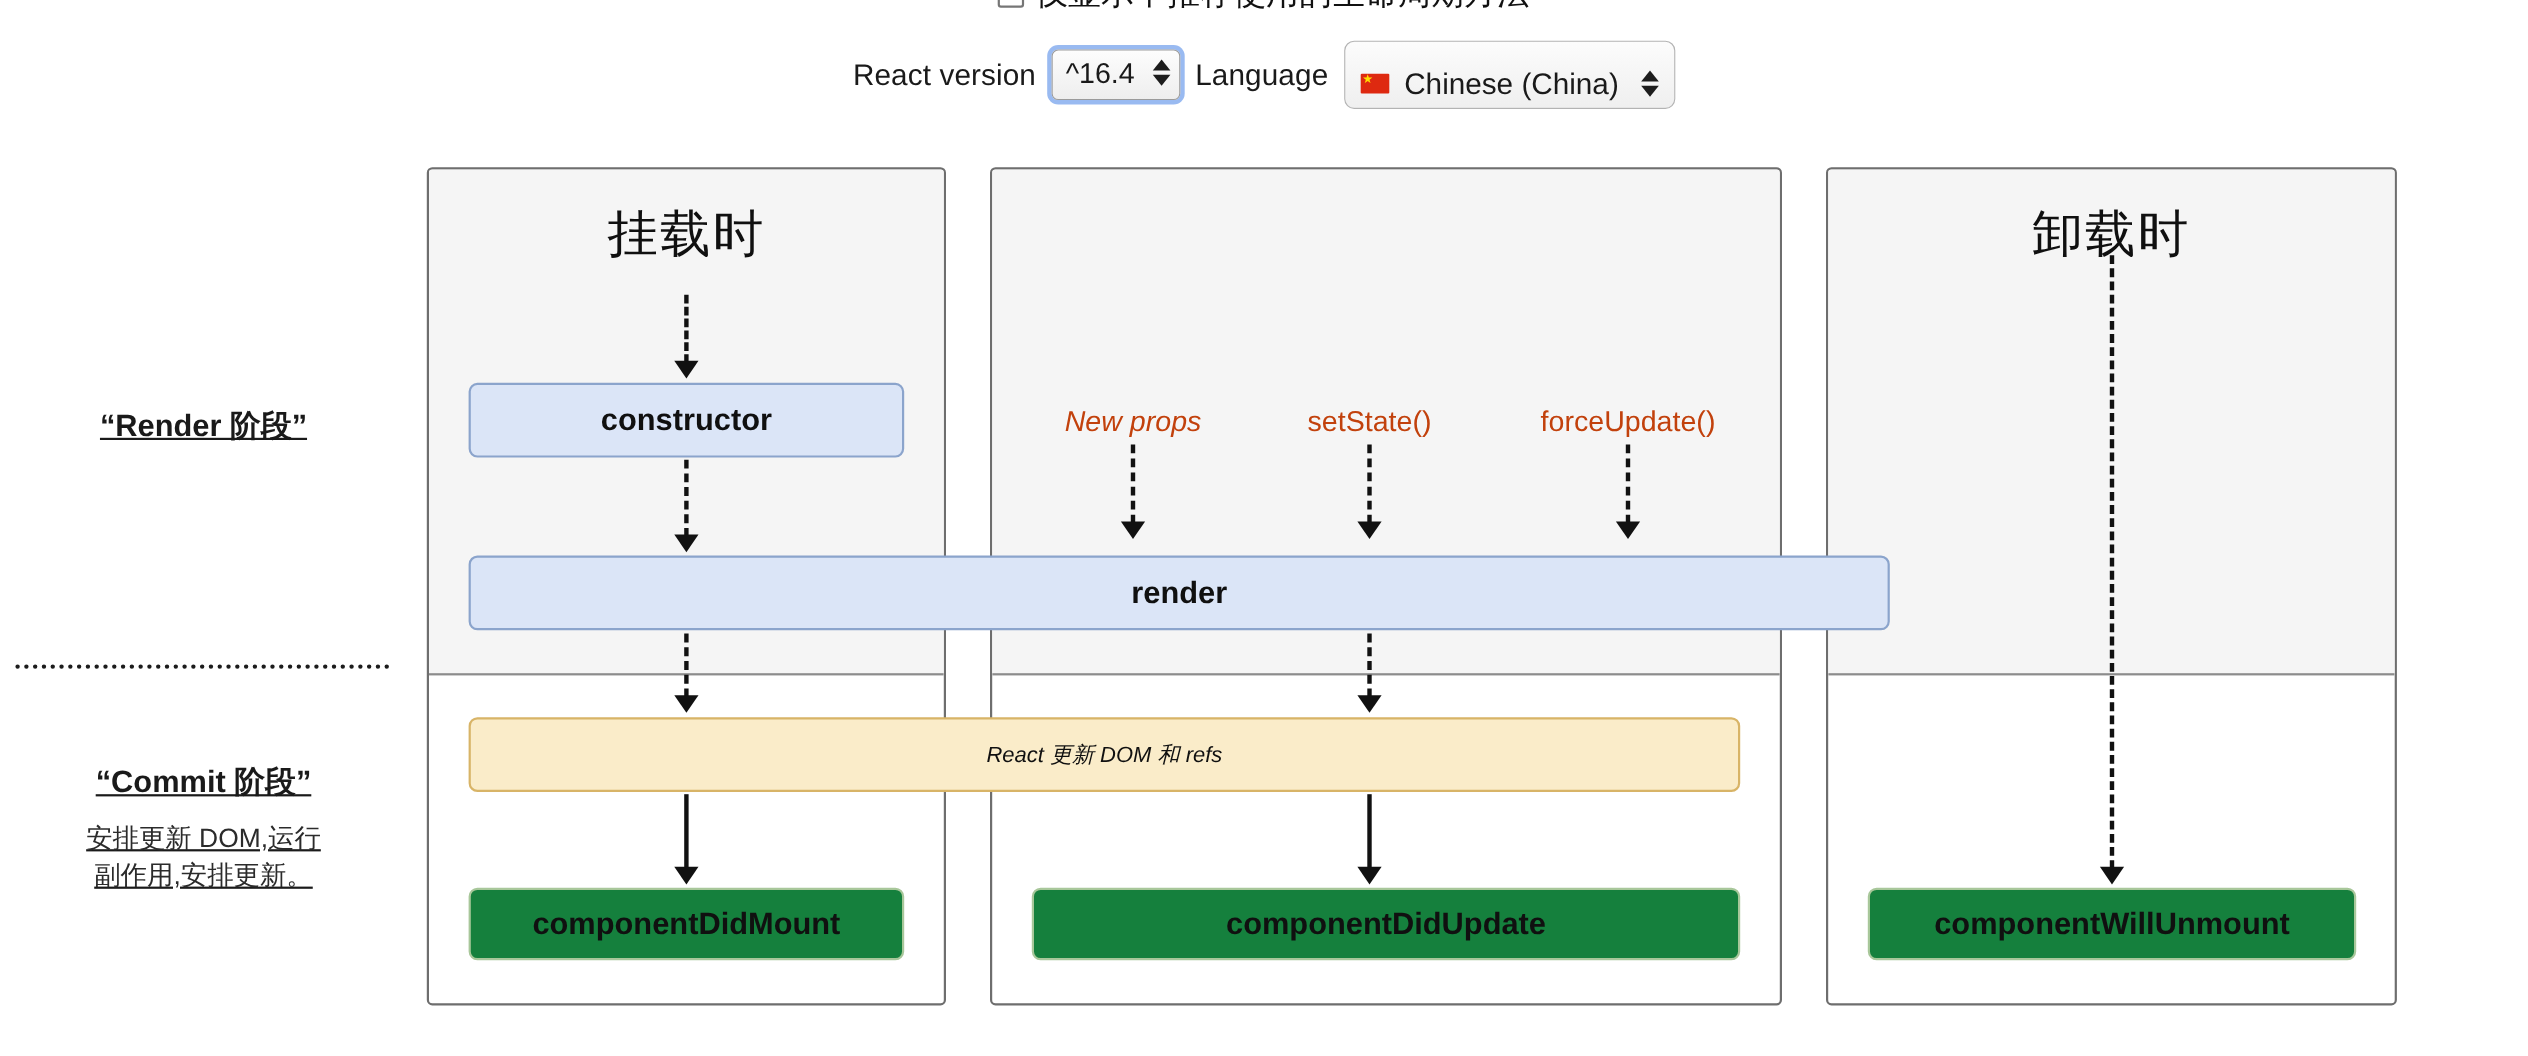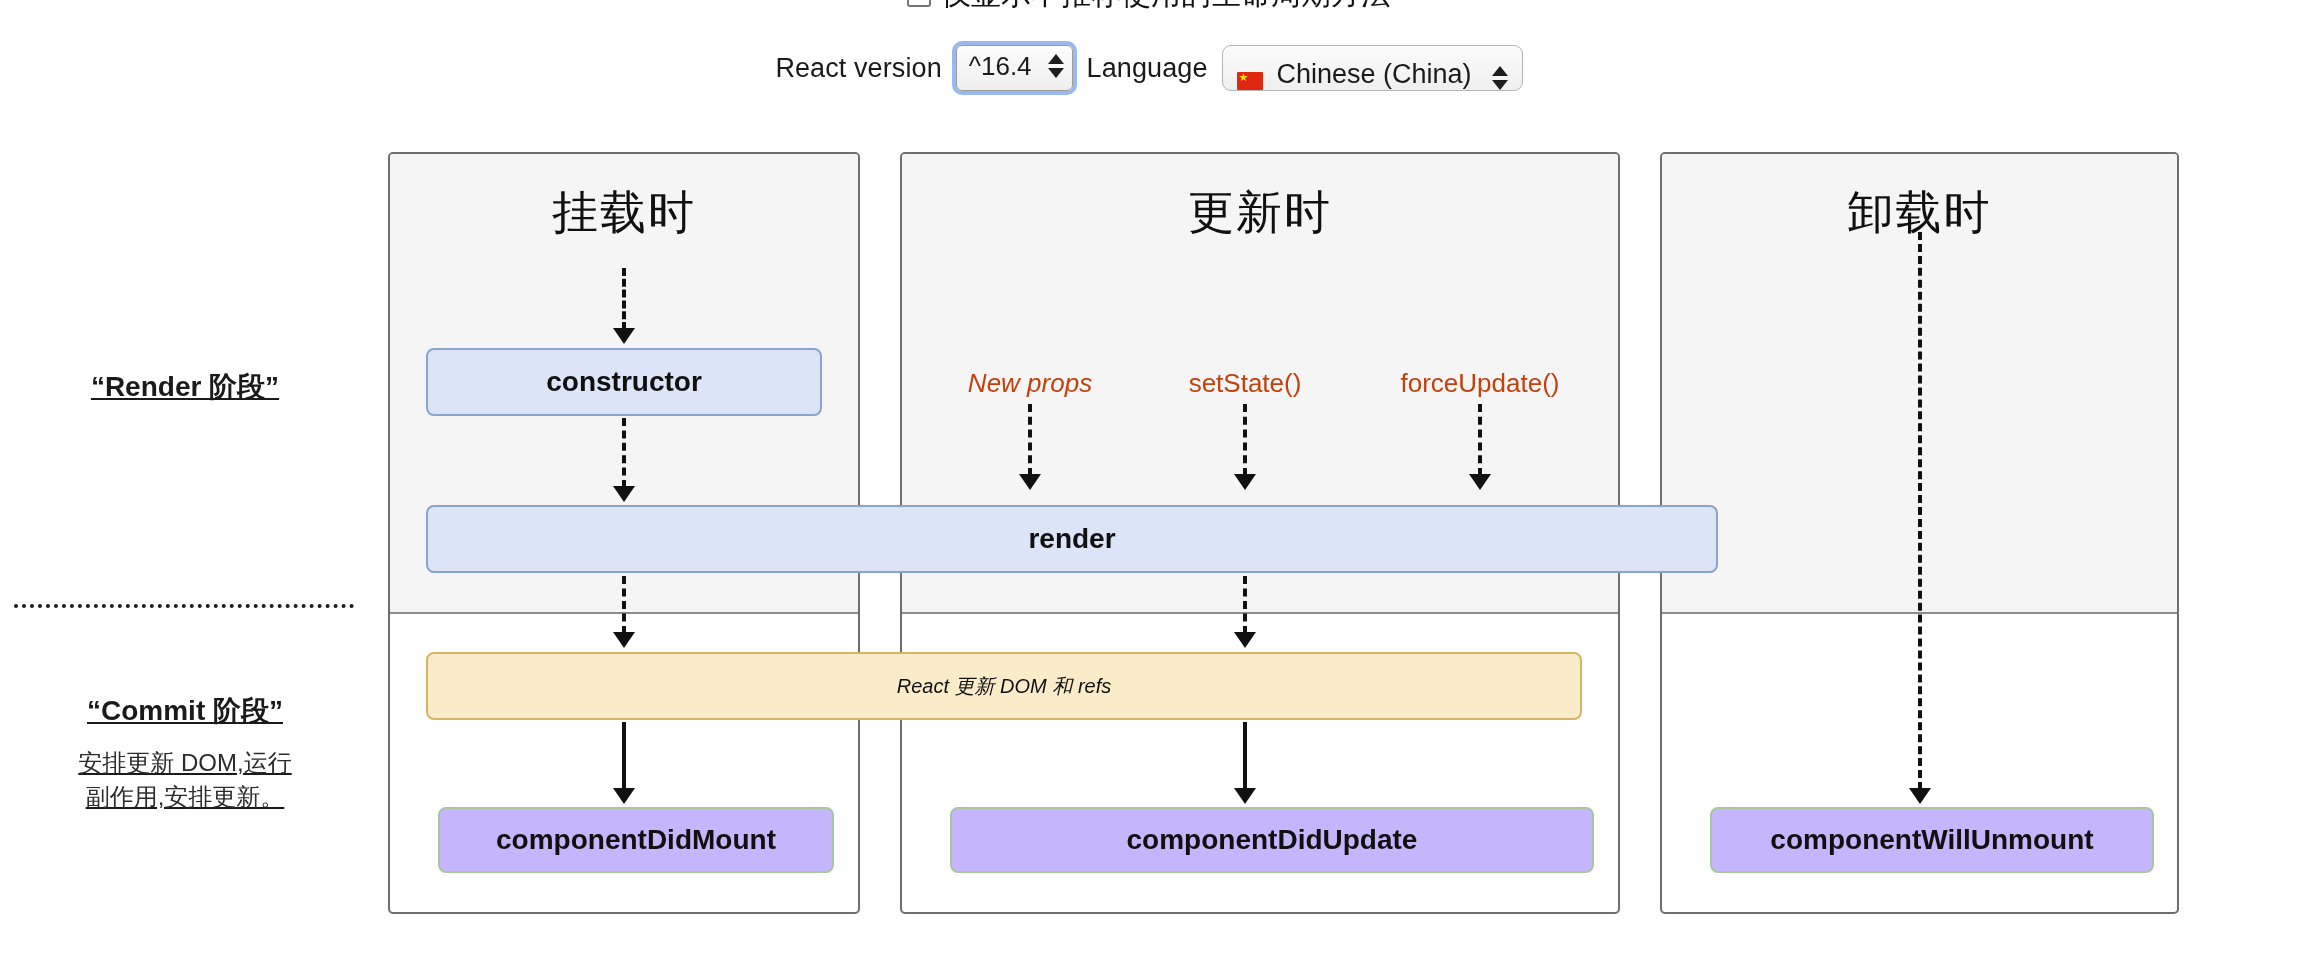--- a/index.html
+++ b/index.html
@@ -65,23 +65,23 @@
     padding: 0 8px 4px 12px;
     background: linear-gradient(#fdfdfd, #eeeeee);
     border: 1px solid #9b9b9b;
     border-radius: 6px;
     box-shadow: 0 0 0 4px rgba(70,130,230,.55);
     font-size: 26px;
     gap: 10px;
   }
   .lang-select {
     display: inline-flex;
-    align-items: flex-end;
+    align-items: center;
     height: 44px;
-    padding: 0 14px 0 14px;
+    padding: 16px 14px 0 14px;
     background: linear-gradient(#fcfcfc, #efefef);
     border: 1px solid #b3b3b3;
     border-radius: 9px;
     font-size: 27px;
     gap: 14px;
   }
   .flag {
     display: inline-block;
     width: 26px;
     height: 18px;
@@ -193,21 +193,21 @@
     border-radius: 8px;
     font-size: 28px;
     font-weight: 700;
     color: #101010;
     text-align: center;
     z-index: 4;
   }
   .box.blue   { background: #dbe5f7; border: 2px solid #8ba4cc; }
   .box.yellow { background: #faecc9; border: 2px solid #d8b467;
                 font-style: italic; font-weight: 400; font-size: 20px; }
-  .box.green  { background: #c4b5fd; border: 2px solid #a8c79a; margin-left: 12px; }
+  .box.green  { background: #15803d; border: 2px solid #a8c79a; }
 
   #box-constructor { left: 426px;  top: 348px; width: 396px; height: 68px; }
   #box-render      { left: 426px;  top: 505px; width: 1292px; height: 68px; }
   #box-commit-dom  { left: 426px;  top: 652px; width: 1156px; height: 68px; }
   #box-did-mount   { left: 426px;  top: 807px; width: 396px; height: 66px; }
   #box-did-update  { left: 938px;  top: 807px; width: 644px; height: 66px; }
   #box-will-unmount{ left: 1698px; top: 807px; width: 444px; height: 66px; }
 
   
   .trigger {
@@ -315,21 +315,20 @@
   </div>
 </div>
 
 <div class="panel" id="panel-mount">
   <div class="upper"></div>
   <div class="panel-title">挂载时</div>
 </div>
 
 <div class="panel" id="panel-update">
   <div class="upper"></div>
-  <div class="panel-title">更新时</div>
 </div>
 
 <div class="panel" id="panel-unmount">
   <div class="upper"></div>
   <div class="panel-title">卸载时</div>
 </div>
 
 <div class="conn" id="c-m1"></div>
 <div class="arrowhead" id="a-m1"></div>
 <div class="conn" id="c-m2"></div>

